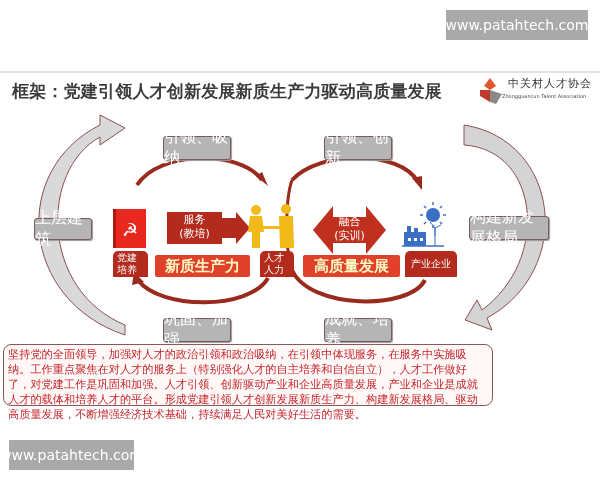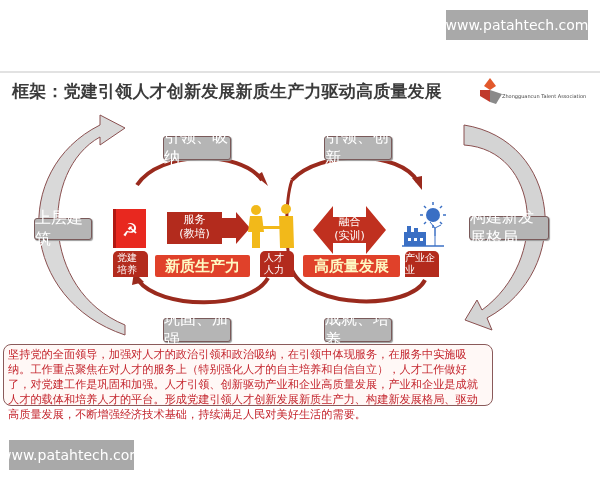--- a/index.html
+++ b/index.html
@@ -30,20 +30,21 @@
 
 <div class="topline"></div>
 <div class="title">框架：党建引领人才创新发展新质生产力驱动高质量发展</div>
 
 <div class="logo">
   <svg width="26" height="30" viewBox="0 0 26 30" style="left:0;top:0;">
     <polygon points="12,2 18,10 12,14 6,10" fill="#e2582b"></polygon>
     <polygon points="2,14 12,14 12,26 2,20" fill="#c0392b"></polygon>
     <polygon points="12,14 24,18 18,28 12,26" fill="#8a8a8a"></polygon>
   </svg>
+  <div class="logo-text">中关村人才协会</div>
   <div class="logo-sub">Zhongguancun Talent Association</div>
 </div>
 
 <svg width="600" height="480">
 
   <path d="M125 335 C 20 300, 10 170, 100 125 L 100 115 L 125 128 L 100 145 L 100 137 C 40 170, 40 290, 125 325 Z" fill="#d9d9d9" stroke="#8a5050" stroke-width="1"></path>
 
   <path d="M464 125 C 560 140, 575 270, 487 318 L 492 330 L 465 320 L 477 300 L 482 310 C 550 260, 540 150, 464 145 Z" fill="#d4d4d4" stroke="#8a5050" stroke-width="1"></path>
 
   <path d="M137 185 C 160 150, 240 150, 262 180" fill="none" stroke="#9a2a1d" stroke-width="4"></path>
@@ -119,17 +120,17 @@
 
 <div class="smallred" style="left:260px;top:251px;width:34px;height:26px;padding:0 4px;box-sizing:border-box;">人才人力</div>
 
 <div style="position:absolute;left:333px;top:215px;width:33px;height:30px;color:#fff;font-size:11px;line-height:14px;text-align:center;">
   <div>融合</div>
   <div>(实训)</div>
 </div>
 
 <div class="bigred" style="left:303px;top:255px;width:97px;height:22px;font-size:15px;">高质量发展</div>
 
-<div class="smallred" style="left:405px;top:251px;width:34px;height:26px;padding:0 0;box-sizing:border-box;">产业企业</div>
+<div class="smallred" style="left:405px;top:251px;width:52px;height:26px;padding:0 0;box-sizing:border-box;">产业企业</div>
 
 <div class="textbox">坚持党的全面领导，加强对人才的政治引领和政治吸纳，在引领中体现服务，在服务中实施吸纳。工作重点聚焦在对人才的服务上（特别强化人才的自主培养和自信自立），人才工作做好了，对党建工作是巩固和加强。人才引领、创新驱动产业和企业高质量发展，产业和企业是成就人才的载体和培养人才的平台。形成党建引领人才创新发展新质生产力、构建新发展格局、驱动高质量发展，不断增强经济技术基础，持续满足人民对美好生活的需要。</div>
 
 <div class="wm" id="wm-bottom">www.patahtech.com</div>
 
 </body></html>

